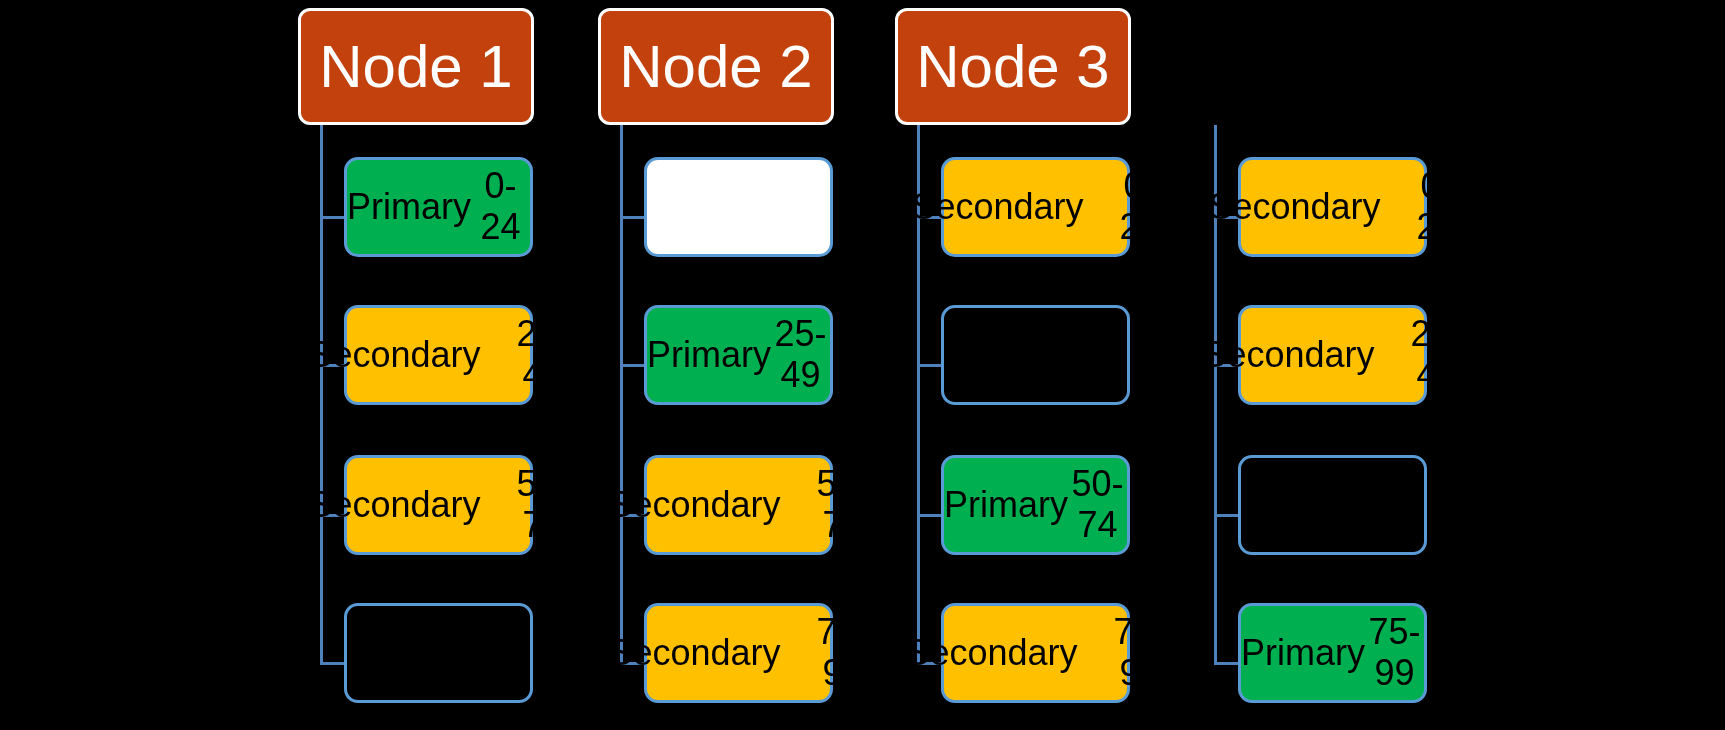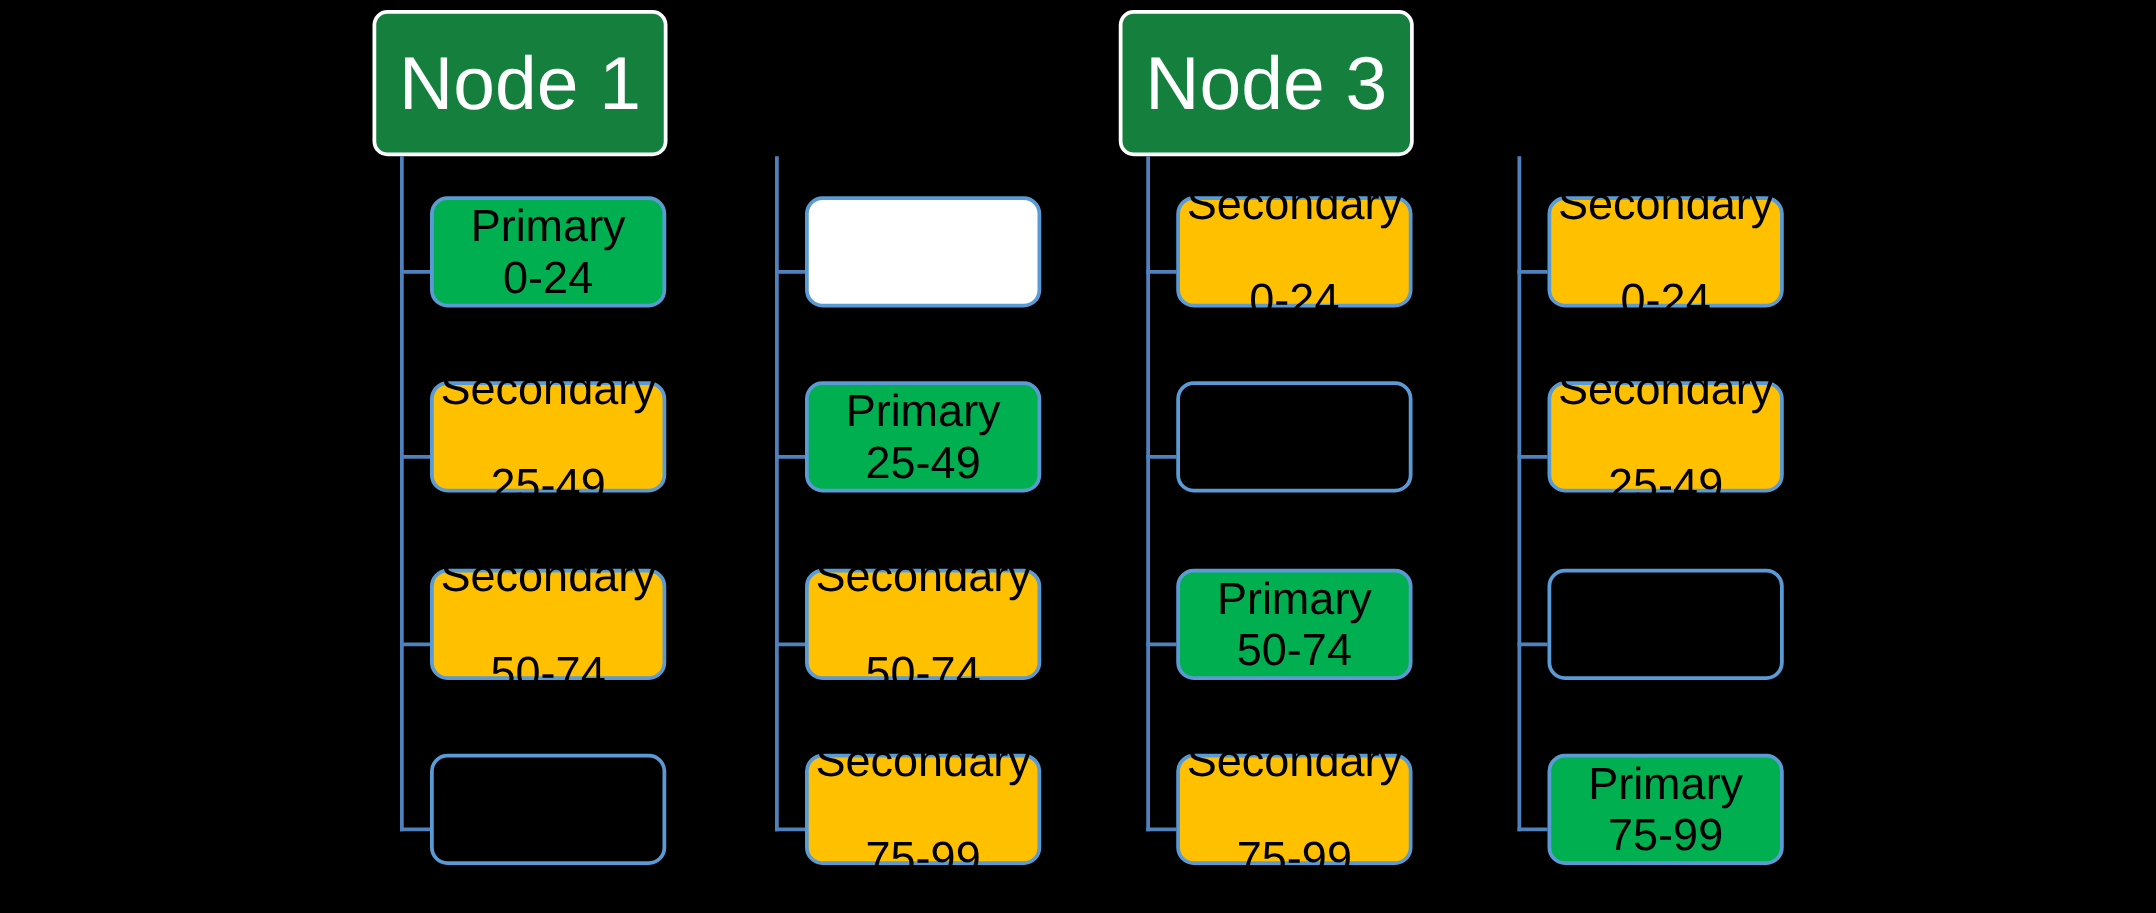--- a/index.html
+++ b/index.html
@@ -26,21 +26,21 @@
   .col-3 { left: 895px; text-decoration: underline; }
   .col-4 { left: 1192px; }
 
   .node-header {
     position: absolute;
     left: 0;
     top: 0;
     width: 236px;
     height: 117px;
     box-sizing: border-box;
-    background: #15803d;
+    background: #c2410c;
     border: 3px solid #ffffff;
     border-radius: 12px;
     display: flex;
     align-items: center;
     justify-content: center;
     color: #ffffff;
     font-size: 60px;
     white-space: nowrap;
   }
 
@@ -61,26 +61,26 @@
   }
   .stub-1 { top: 208px; }
   .stub-2 { top: 356px; }
   .stub-3 { top: 506px; }
   .stub-4 { top: 654px; }
 
   .child {
     position: absolute;
     left: 46px;
     width: 189px;
-    height: 89px;
+    height: 100px;
     box-sizing: border-box;
     border: 3px solid #5b9bd5;
     border-radius: 14px;
     display: flex;
-    flex-direction: column;
+    flex-direction: row;
     align-items: center;
     justify-content: center;
     color: #000000;
     font-size: 36px;
     line-height: 1.13;
     text-align: center;
   }
   .child-1 { top: 149px; }
   .child-2 { top: 297px; }
   .child-3 { top: 447px; }
@@ -114,20 +114,23 @@
       <span>25-49</span>
     </div>
     <div class="child child-3 secondary">
       <span>Secondary</span>
       <span>50-74</span>
     </div>
     <div class="child child-4 empty-dark"></div>
   </div>
 
   <div class="column col-2">
+    <div class="node-header">
+      <span>Node 2</span>
+    </div>
     <div class="vline"></div>
     <div class="stub stub-1"></div>
     <div class="stub stub-2"></div>
     <div class="stub stub-3"></div>
     <div class="stub stub-4"></div>
     <div class="child child-1 empty-white"></div>
     <div class="child child-2 primary">
       <span>Primary</span>
       <span>25-49</span>
     </div>

